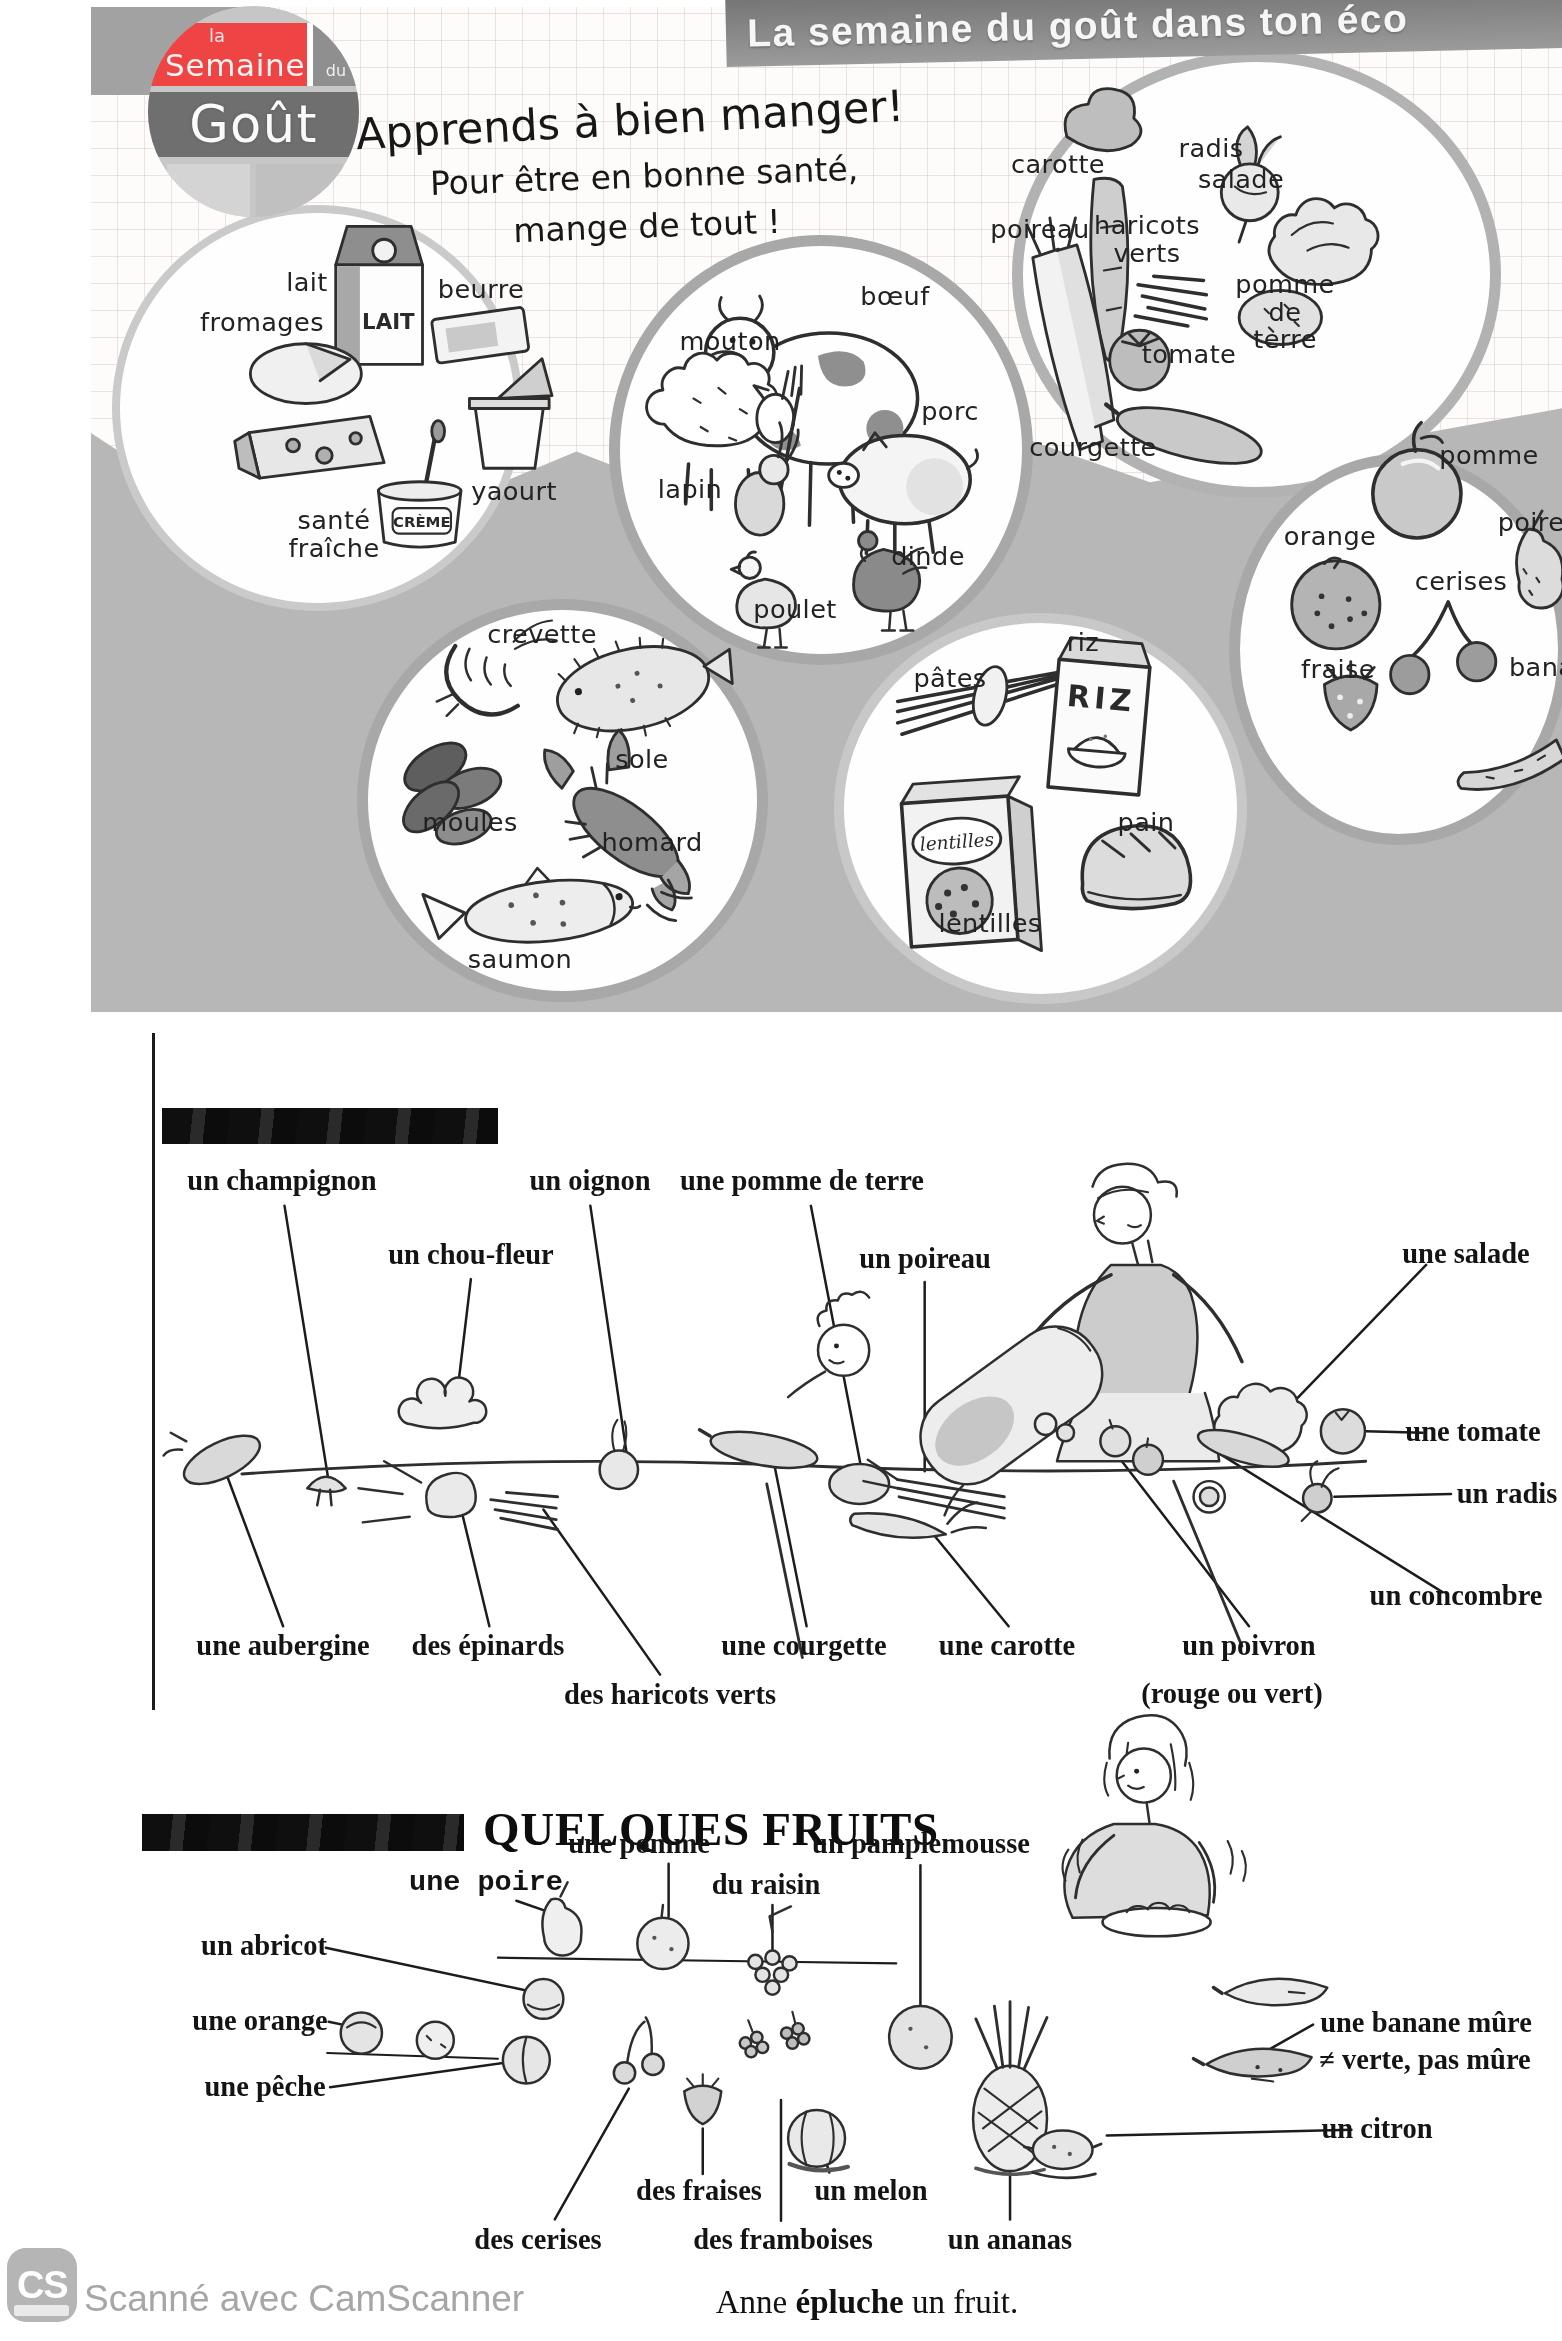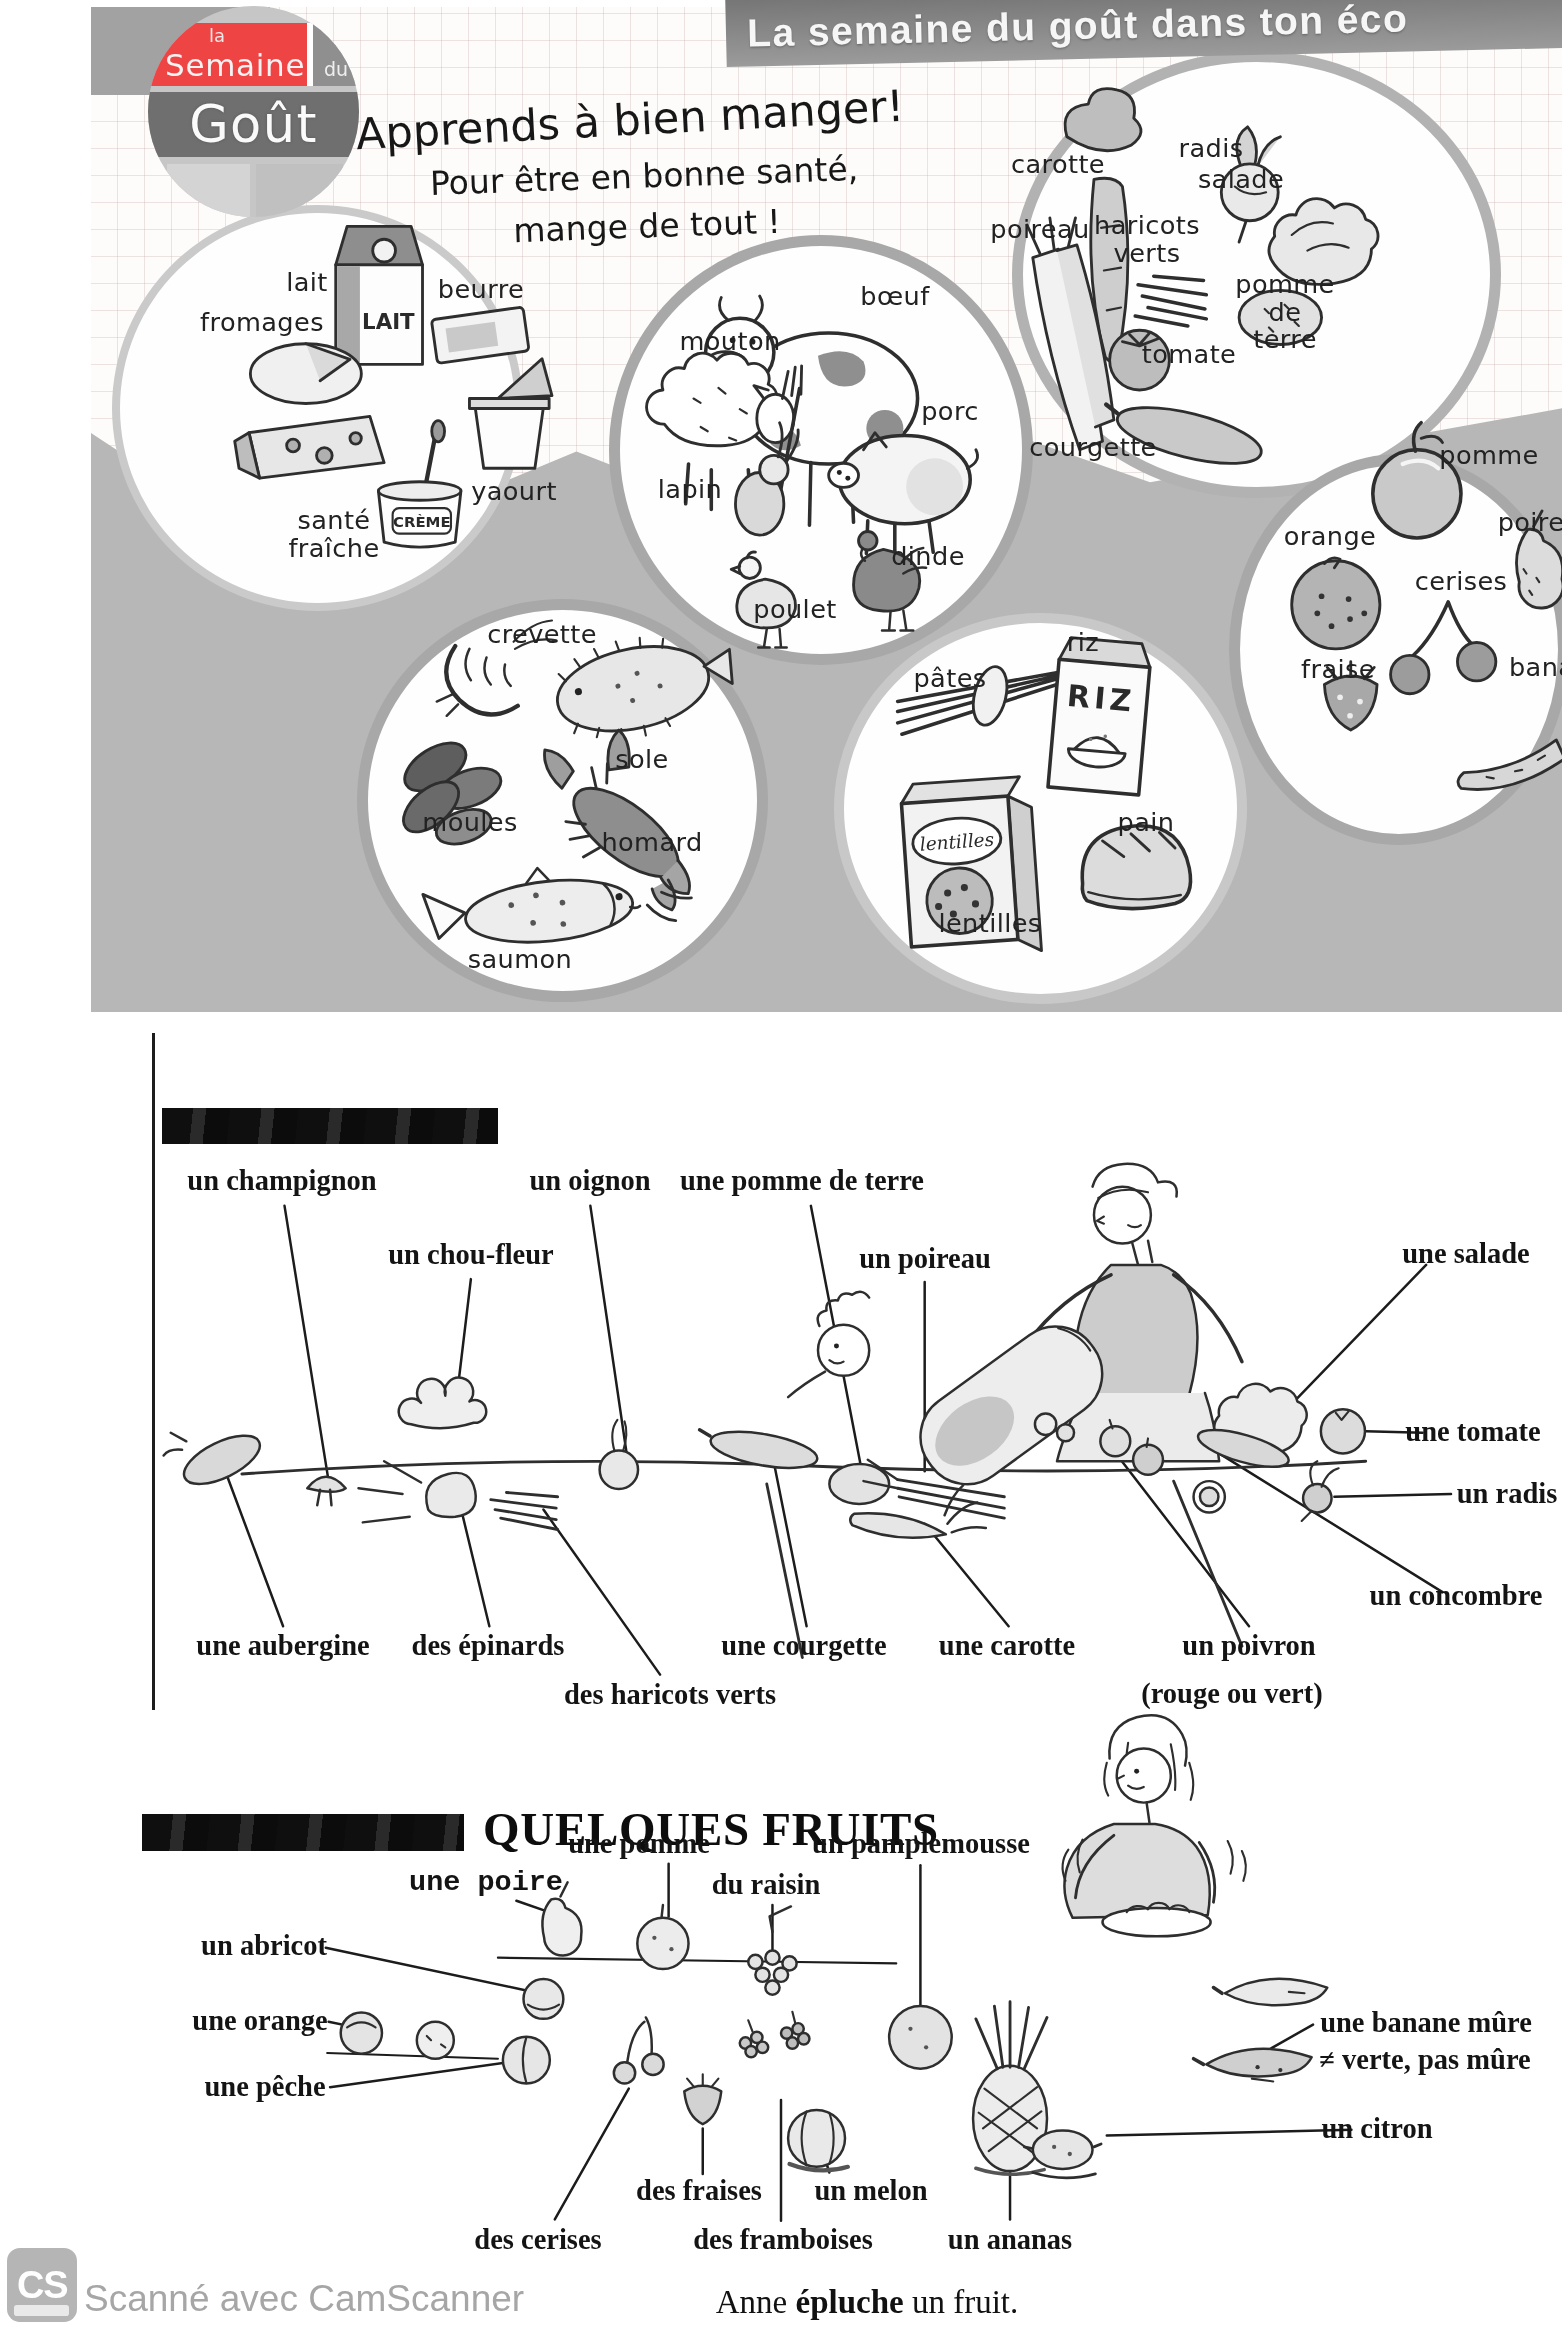--- a/index.html
+++ b/index.html
@@ -19,21 +19,21 @@
     display:flex;align-items:center;padding-left:21.3px;box-sizing:border-box;}
   #banner span{font-family:"Liberation Sans",sans-serif;font-weight:700;font-size:39px;letter-spacing:1.4px;
     color:#f6f6f6;text-shadow:0 1.4px 2.1px rgba(0,0,0,.25);white-space:nowrap;}
   
   #logo{position:absolute;left:148px;top:5.7px;width:211px;height:211px;border-radius:50%;overflow:hidden;
         background:#c6c6c6;z-index:6;}
   .lg-row1{position:absolute;left:0;top:17px;width:100%;height:63px;display:flex;}
   .lg-main{background:#ef4444;flex:1;position:relative;}
   .lg-gap{width:6.4px;background:#fff;}
   .lg-du{background:#8f8f8f;width:46px;display:flex;align-items:flex-end;justify-content:center;
-         color:#efefef;font-size:19px;padding-bottom:5.7px;}
+         color:#efefef;font-size:16px;padding-bottom:5.7px;}
   .lg-la{position:absolute;left:61px;top:2.8px;color:#e8e8e8;font-size:18px;}
   .lg-semaine{position:absolute;left:17px;bottom:2.8px;color:#f3f3f3;font-size:31px;letter-spacing:0.7px;}
   .lg-row2{position:absolute;left:0;top:86px;width:100%;height:65px;background:#6f6f6f;
            display:flex;align-items:center;justify-content:center;}
   .lg-gout{color:#fafafa;font-size:51px;font-weight:400;letter-spacing:1.4px;text-shadow:0 0 2.8px #555;}
   .lg-q1{position:absolute;left:18.5px;top:158px;width:83px;height:53px;background:#d4d4d4;}
   .lg-q2{position:absolute;left:108px;top:158px;width:87px;height:53px;background:#c0c0c0;}
   
   .intro{position:absolute;z-index:6;white-space:nowrap;color:#171717;transform:translate(-50%,-50%) rotate(-3deg);}
   
@@ -49,21 +49,21 @@
   .hand{font-size:25.6px;letter-spacing:0.4px;color:#222;}
   .ml{white-space:normal;text-align:center;line-height:1.08;}
   .serif{font-family:"Liberation Serif",serif;font-weight:600;font-size:28.5px;color:#141414;}
   .sec-title{font-family:"Liberation Serif",serif;font-weight:700;font-size:47px;letter-spacing:0.7px;color:#0d0d0d;}
   .bar{position:absolute;z-index:5;background:repeating-linear-gradient(96deg,#0f0f0f 0 31px,#2a2a2a 31px 44px,#0c0c0c 44px 68px);}
   #left-rule{position:absolute;left:152px;top:1033px;width:2.8px;height:677px;background:#1c1c1c;z-index:5;}
   
   #sketch{position:absolute;left:0;top:0;width:1562px;height:2342px;z-index:3;pointer-events:none;}
   
   #caption{font-family:"Liberation Serif",serif;font-size:33px;color:#111;}
-  #cs-badge{position:absolute;left:7.1px;top:2248px;width:70px;height:74px;background:#b5b5b5;border-radius:13px;
+  #cs-badge{position:absolute;left:7.1px;top:2248px;width:70px;height:74px;background:#b5b5b5;border-radius:19px;
     z-index:7;display:flex;align-items:center;justify-content:center;}
   #cs-badge b{color:#fff;font-size:38px;font-family:"Liberation Sans",sans-serif;letter-spacing:-1.4px;}
   #cs-badge i{position:absolute;left:7.1px;bottom:5.7px;width:55px;height:11.4px;background:#e9e9e9;border-radius:2.8px;}
   #wm-text{position:absolute;left:84px;top:2299px;transform:translate(0,-50%);color:#a6a6a6;
     font-family:"Liberation Sans",sans-serif;font-size:37px;z-index:7;white-space:nowrap;}
 </style>
 </head>
 <body>
 
 <div id="page">

